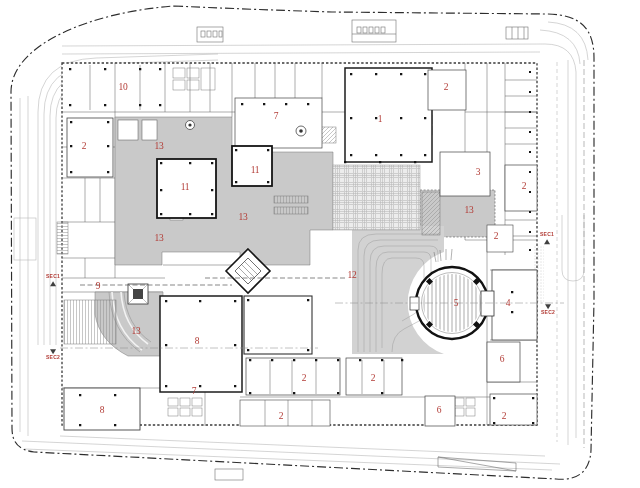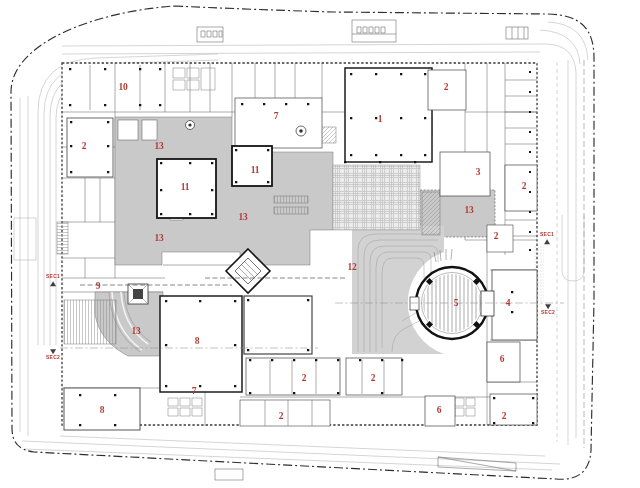--- a/index.html
+++ b/index.html
@@ -4,21 +4,21 @@
 <style>
   html,body{margin:0;padding:0;background:#fff;}
   .stage{
     position:relative;width:640px;height:488px;background:#fff;overflow:hidden;
     font-family:"Liberation Sans",sans-serif;
   }
   .stage svg{position:absolute;left:0;top:0;}
   #labels-layer,#sec-layer{position:absolute;left:0;top:0;width:100%;height:100%;pointer-events:none;}
   .room-label{
     position:absolute;transform:translate(-50%,-50%);
-    font-family:"Liberation Serif",serif;font-weight:bold;font-size:9.5px;
+    font-family:"Liberation Serif",serif;font-weight:normal;font-size:9.5px;
     color:var(--label-red,#b23b35);letter-spacing:-0.3px;line-height:1;text-align:center;
   }
   .sec-marker{
     position:absolute;transform:translate(-50%,-50%);text-align:center;
     font-family:"Liberation Sans",sans-serif;font-weight:bold;font-size:5px;
     color:var(--label-red,#b23b35);line-height:1.15;letter-spacing:.2px;
   }
   .tri{width:0;height:0;margin:1px auto 0;}
   .tri.up{border-left:3.5px solid transparent;border-right:3.5px solid transparent;border-bottom:5px solid #3f3f3f;}
   .tri.down{border-left:3.5px solid transparent;border-right:3.5px solid transparent;border-top:5px solid #3f3f3f;margin:0 auto 1px;}
@@ -280,21 +280,21 @@
       <span class="room-label" style="left: 446px; top: 88px;">2</span>
       <span class="room-label" style="left: 159px; top: 147px;">13</span>
       <span class="room-label" style="left: 185px; top: 188px;">11</span>
       <span class="room-label" style="left: 255px; top: 171px;">11</span>
       <span class="room-label" style="left: 478px; top: 173px;">3</span>
       <span class="room-label" style="left: 524px; top: 187px;">2</span>
       <span class="room-label" style="left: 243px; top: 218px;">13</span>
       <span class="room-label" style="left: 469px; top: 211px;">13</span>
       <span class="room-label" style="left: 496px; top: 237px;">2</span>
       <span class="room-label" style="left: 159px; top: 239px;">13</span>
-      <span class="room-label" style="left: 352px; top: 268px;">12</span>
+      <span class="room-label" style="left: 352px; top: 276px;">12</span>
       <span class="room-label" style="left: 98px; top: 287px;">9</span>
       <span class="room-label" style="left: 456px; top: 304px;">5</span>
       <span class="room-label" style="left: 508px; top: 304px;">4</span>
       <span class="room-label" style="left: 136px; top: 332px;">13</span>
       <span class="room-label" style="left: 197px; top: 342px;">8</span>
       <span class="room-label" style="left: 502px; top: 360px;">6</span>
       <span class="room-label" style="left: 304px; top: 379px;">2</span>
       <span class="room-label" style="left: 373px; top: 379px;">2</span>
       <span class="room-label" style="left: 102px; top: 411px;">8</span>
       <span class="room-label" style="left: 194px; top: 392px;">7</span>

